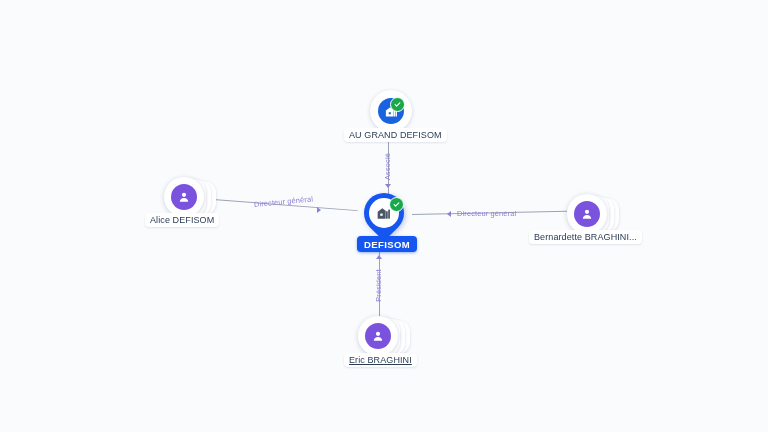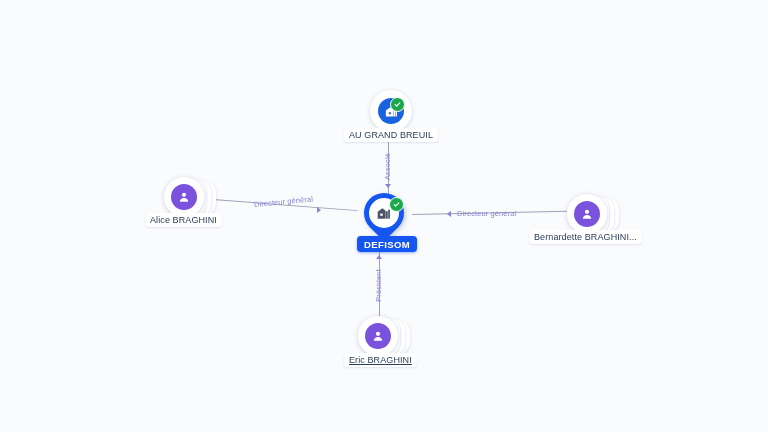--- a/index.html
+++ b/index.html
@@ -205,21 +205,21 @@
         <rect x="18.4" y="7.2" width="2.3" height="12.8" fill="#ffffff"></rect>
         <rect x="7.6" y="13.2" width="3.4" height="3.2" fill="#1a63e0"></rect>
       </svg>
     </div>
   </div>
   <div class="check-badge" style="left:390px; top:97px;">
     <svg width="7" height="7" viewBox="0 0 24 24">
       <path d="M4 12.5l5 5L20 6.5" stroke="#ffffff" stroke-width="4" fill="none" stroke-linecap="round" stroke-linejoin="round"></path>
     </svg>
   </div>
-  <div class="node-label" style="left:344px; top:128px;">AU GRAND BREUIL</div>
+  <div class="node-label" style="left:344px; top:128px;">AU GRAND DEFISOM</div>
 
   <div class="pin-node" style="left:364px; top:193px;">
     <div class="pin-shape"></div>
     <div class="pin-inner">
       <svg width="16" height="16" viewBox="0 0 24 24">
         <path d="M2.5 20.5V10l7-5.2 5 3.8v11.9z" fill="#4a5666"></path>
         <rect x="15" y="9.4" width="2.6" height="11.1" fill="#4a5666"></rect>
         <rect x="18.3" y="6.9" width="2.6" height="13.6" fill="#4a5666"></rect>
         <rect x="6.4" y="12.8" width="3.6" height="3.4" fill="#ffffff"></rect>
       </svg>
@@ -238,21 +238,21 @@
     <div class="stack-card c1"></div>
     <div class="stack-card c0">
       <div class="avatar-circle">
         <svg width="14" height="14" viewBox="0 0 24 24">
           <circle cx="12" cy="8.2" r="3.6" fill="#ffffff"></circle>
           <path d="M4.8 20c0-4.1 3.3-6.4 7.2-6.4s7.2 2.3 7.2 6.4z" fill="#ffffff"></path>
         </svg>
       </div>
     </div>
   </div>
-  <div class="node-label" style="left:145px; top:213px;">Alice BRAGHINI</div>
+  <div class="node-label" style="left:145px; top:213px;">Alice DEFISOM</div>
 
   <div class="person-node" style="left:567px; top:194px;">
     <div class="stack-card c3"></div>
     <div class="stack-card c2"></div>
     <div class="stack-card c1"></div>
     <div class="stack-card c0">
       <div class="avatar-circle">
         <svg width="14" height="14" viewBox="0 0 24 24">
           <circle cx="12" cy="8.2" r="3.6" fill="#ffffff"></circle>
           <path d="M4.8 20c0-4.1 3.3-6.4 7.2-6.4s7.2 2.3 7.2 6.4z" fill="#ffffff"></path>

